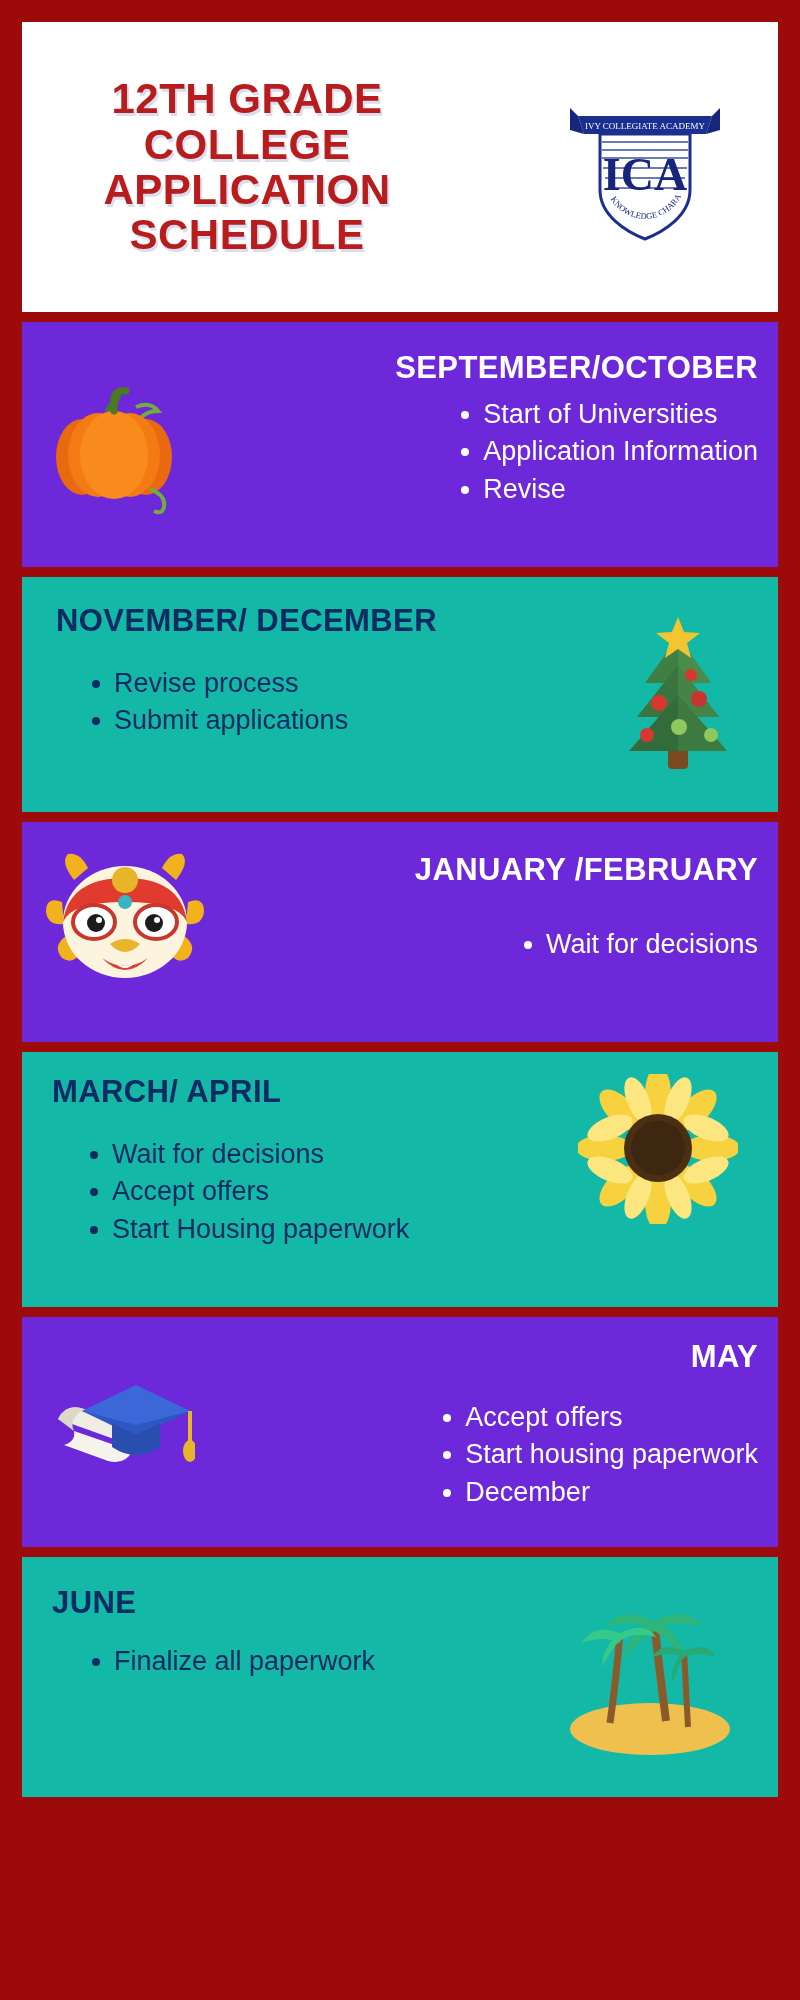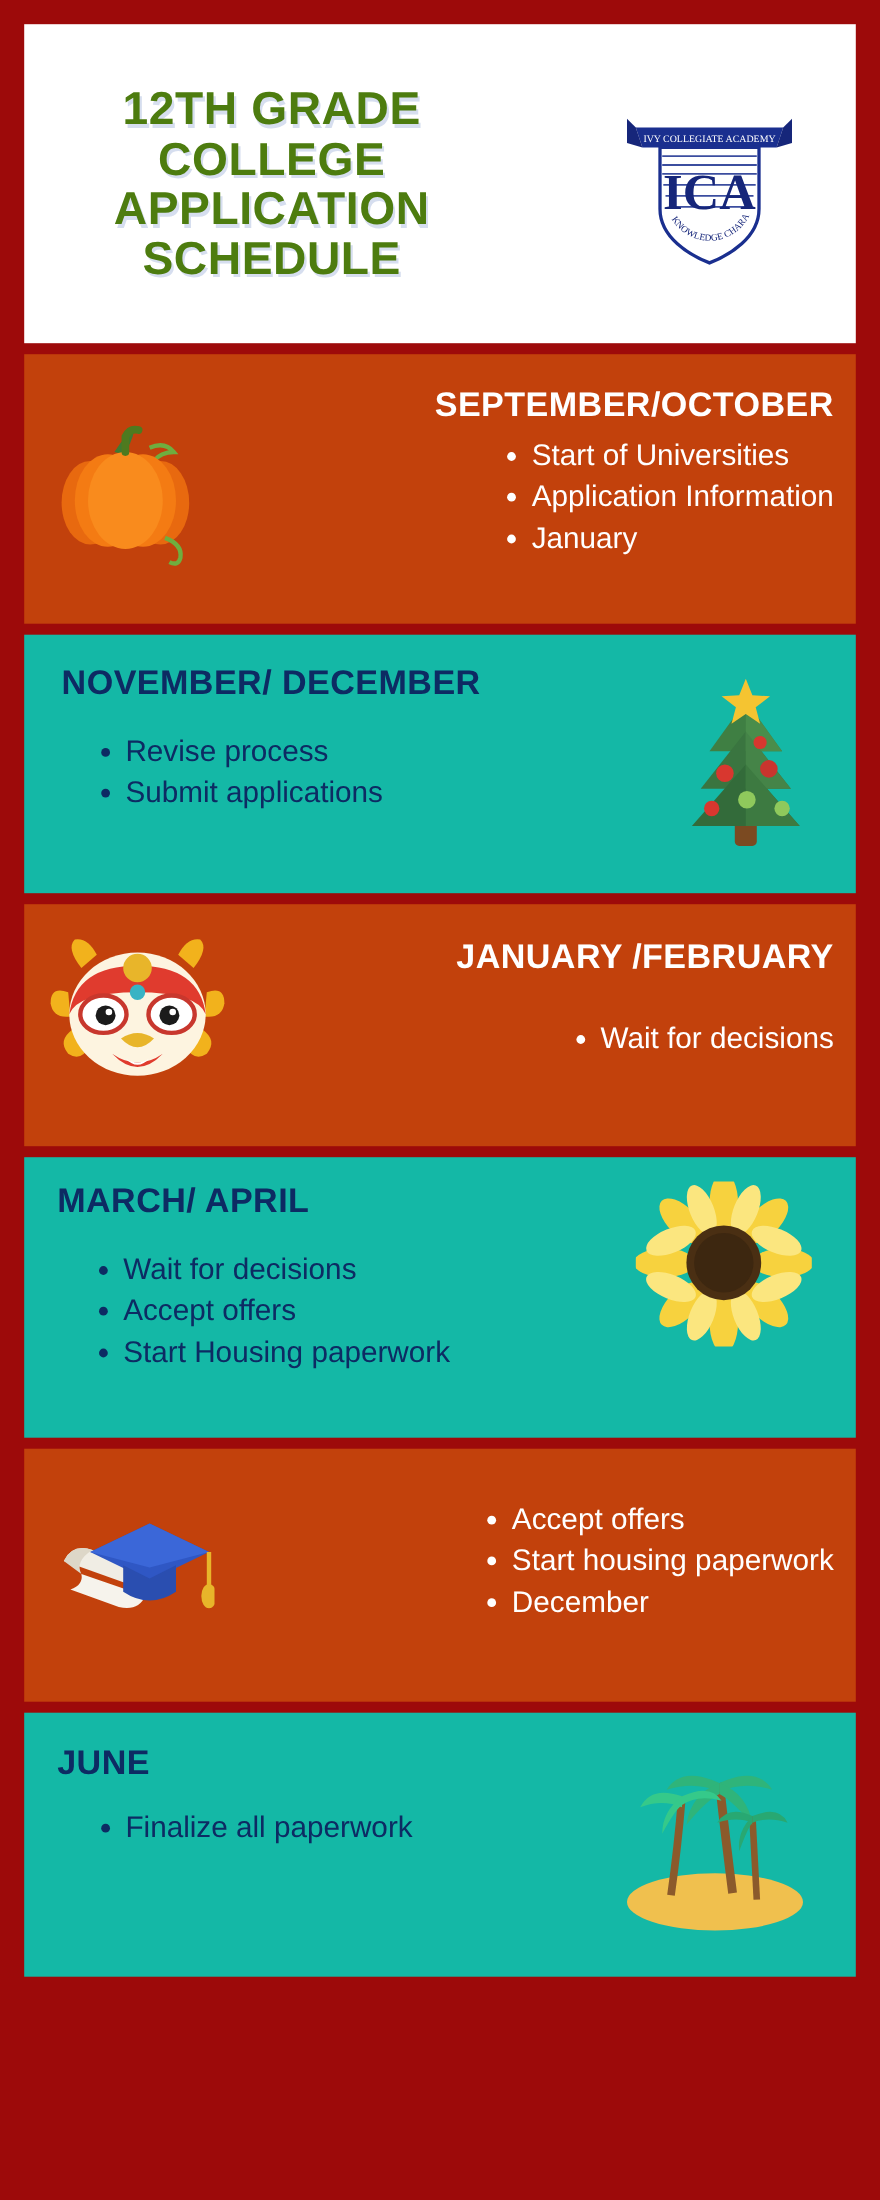--- a/index.html
+++ b/index.html
@@ -28,21 +28,21 @@
   .header {
     background: #ffffff;
     height: 290px;
     display: flex;
     align-items: center;
     justify-content: flex-start;
     position: relative;
     flex: none;
   }
   .header-title {
-    color: #4d7c0f;
+    color: #b91c1c;
     font-weight: bold;
     font-size: 42px;
     line-height: 1.08;
     letter-spacing: 0.5px;
     text-transform: uppercase;
     text-align: center;
     width: 430px;
     margin-left: 10px;
     text-shadow: 2px 3px 0 rgba(180,195,225,0.55);
   }
@@ -56,21 +56,21 @@
   }
 
   
   .section {
     position: relative;
     flex: none;
     box-sizing: border-box;
     overflow: hidden;
   }
   .section.blue {
-    background: #c2410c;
+    background: #6d28d9;
     color: #ffffff;
   }
   .section.white {
     background: #14b8a6;
     color: #0d2b63;
   }
   .sec-title {
     font-weight: bold;
     font-size: 31px;
     letter-spacing: 0.4px;
@@ -174,21 +174,21 @@
         <path d="M74,34 l0,-14 q4,-8 12,-6" fill="none" stroke="#4e7a1f" stroke-width="7" stroke-linecap="round"></path>
         <path d="M110,112 q16,6 14,18 q-2,8 -10,4" fill="none" stroke="#6fae3f" stroke-width="4"></path>
       </svg>
     </div>
     <div class="sec-inner" style="left:170px; right:20px; top:28px;">
       <div class="sec-title content-right">September/October</div>
       <div class="content-right">
         <ul class="items ul-inline">
           <li>Start of Universities</li>
           <li>Application Information</li>
-          <li>January</li>
+          <li>Revise</li>
         </ul>
       </div>
     </div>
   </div>
 
   <div class="gap"></div>
 
   <div class="section white" style="height:235px;">
     <div class="emoji" style="right:35px; top:40px;">
       <svg width="130" height="165" viewBox="0 0 130 165">
@@ -301,20 +301,21 @@
         <path d="M18,52 q8,-16 26,-10 q-16,10 -10,22 z" fill="#ddd7c8"></path>
         <path d="M34,64 l58,20 q-6,14 -24,10 l-44,-16 q12,-4 10,-14 z" fill="#f6f3ec"></path>
         <polygon points="96,18 150,44 96,70 42,44" fill="#2f57c4"></polygon>
         <polygon points="96,18 150,44 96,58 42,44" fill="#3b67d8"></polygon>
         <path d="M72,56 l0,24 q24,16 48,0 l0,-24 l-24,12 z" fill="#2a4eb0"></path>
         <path d="M150,44 l0,34" stroke="#e8b52a" stroke-width="4" fill="none"></path>
         <ellipse cx="150" cy="84" rx="7" ry="11" fill="#e8b52a"></ellipse>
       </svg>
     </div>
     <div class="sec-inner" style="left:150px; right:20px; top:22px;">
+      <div class="sec-title content-right">May</div>
       <div class="content-right" style="margin-top:14px;">
         <ul class="items ul-inline">
           <li>Accept offers</li>
           <li>Start housing paperwork</li>
           <li>December</li>
         </ul>
       </div>
     </div>
   </div>
 

